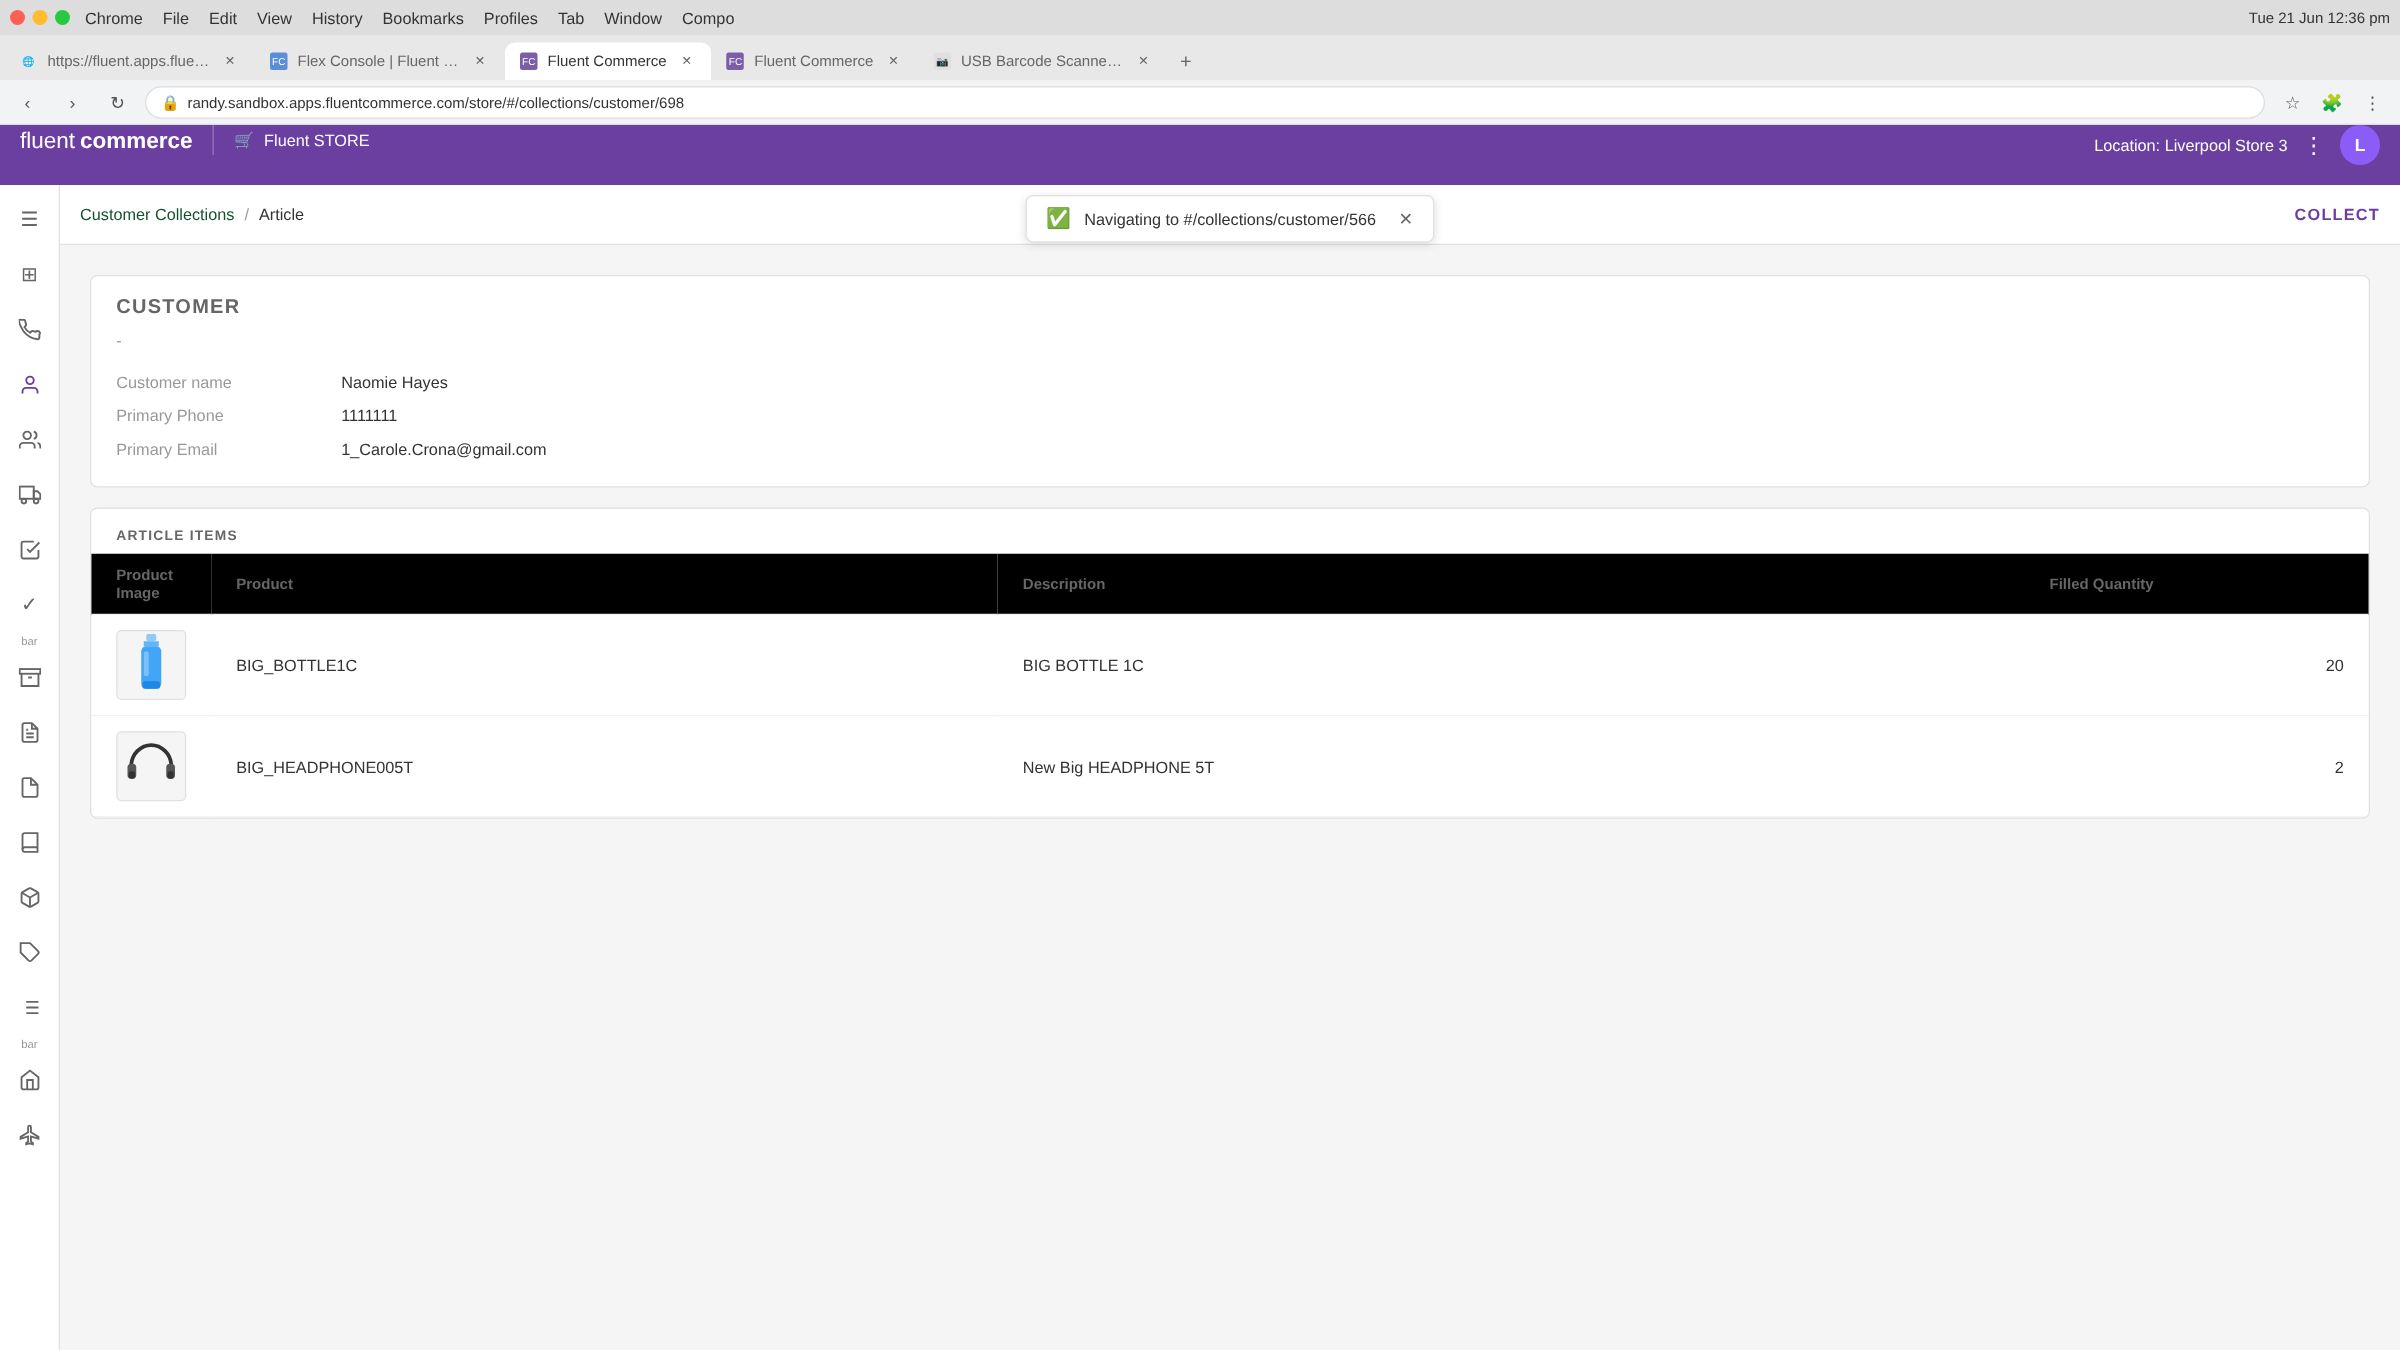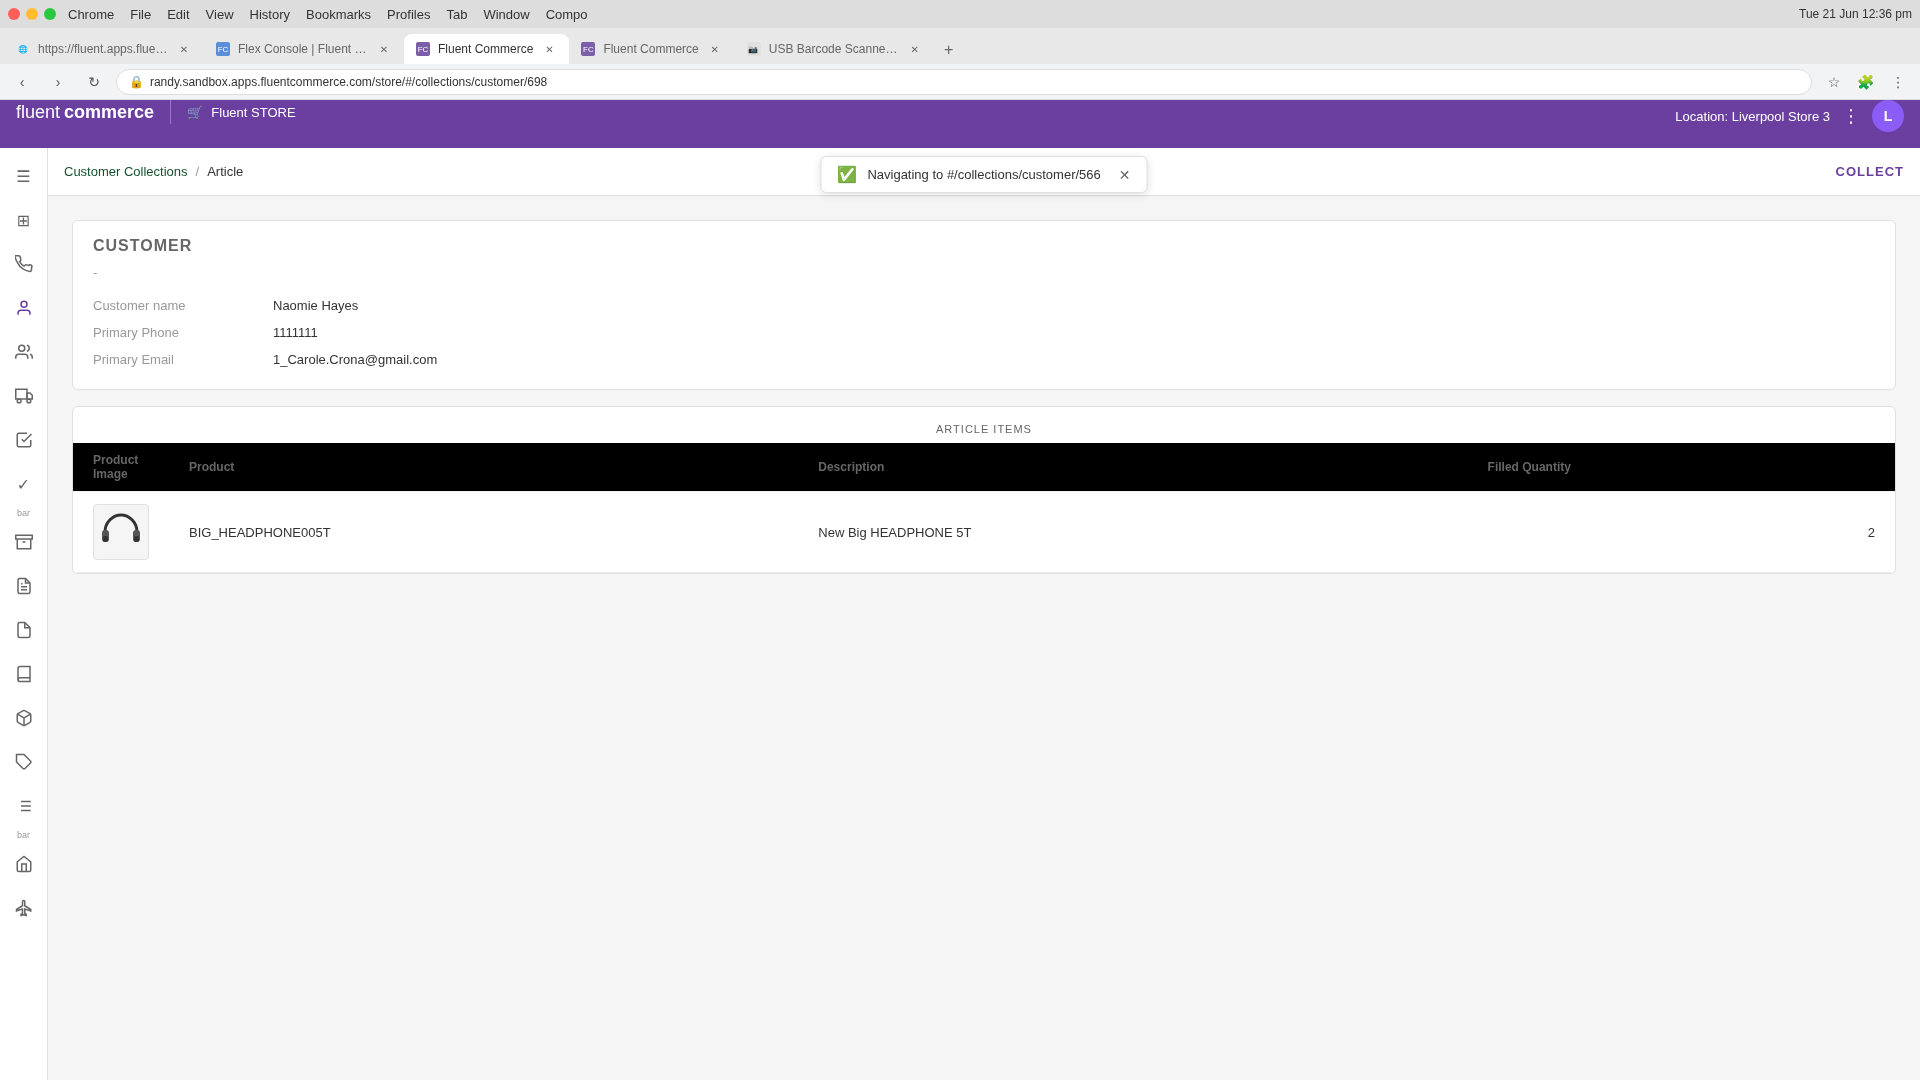--- a/index.html
+++ b/index.html
@@ -180,37 +180,36 @@
     .customer-dash { color: #999; padding: 2px 20px 4px; font-size: 13px; }
 
     .customer-table { padding: 8px 20px 16px; }
     .customer-row { display: flex; padding: 6px 0; }
     .customer-label { width: 180px; color: #999; font-size: 13px; }
     .customer-value { color: #333; font-size: 13px; }
 
     
     .article-items-section-title {
       font-size: 11px;
-      font-weight: 400;
+      font-weight: 700;
       color: #666;
       letter-spacing: 1px;
       padding: 16px 20px 8px;
-      text-align: center;
     }
     .items-table { width: 100%; border-collapse: collapse; }
     .items-table th {
       text-align: left;
       font-size: 12px;
       font-weight: 600;
       color: #666;
       padding: 10px 20px;
       border-bottom: 1px solid #f0f0f0;
       background: #000000;
     }
-    .items-table th.right { text-align: left; }
+    .items-table th.right { text-align: center; }
     .items-table td {
       padding: 12px 20px;
       border-bottom: 1px solid #f0f0f0;
       font-size: 13px;
       vertical-align: middle;
     }
     .items-table td.right { text-align: right; }
     .product-img-cell {
       width: 80px;
     }
@@ -464,20 +463,37 @@
           <thead>
             <tr>
               <th>Product Image</th>
               <th>Product</th>
               <th>Description</th>
               <th class="right">Filled Quantity</th>
             </tr>
           </thead>
           <tbody>
 
+            <tr class="table-row">
+              <td class="product-img-cell">
+                <div class="product-img-box">
+
+                  <svg width="32" height="50" viewBox="0 0 32 50">
+                    <rect x="12" y="0" width="8" height="6" rx="2" fill="#90CAF9"></rect>
+                    <rect x="10" y="6" width="12" height="4" fill="#64B5F6"></rect>
+                    <rect x="8" y="10" width="16" height="34" rx="4" fill="#42A5F5"></rect>
+                    <rect x="10" y="14" width="4" height="20" rx="2" fill="rgba(255,255,255,0.3)"></rect>
+                    <rect x="9" y="38" width="14" height="6" rx="2" fill="#1E88E5"></rect>
+                  </svg>
+                </div>
+              </td>
+              <td>BIG_BOTTLE1C</td>
+              <td>BIG BOTTLE 1C</td>
+              <td class="right">20</td>
+            </tr>
 
             <tr class="table-row">
               <td class="product-img-cell">
                 <div class="product-img-box">
 
                   <svg width="44" height="40" viewBox="0 0 44 40">
                     <path d="M6 20 C6 10 14 3 22 3 C30 3 38 10 38 20" fill="none" stroke="#333" stroke-width="3"></path>
                     <rect x="3" y="18" width="7" height="12" rx="3" fill="#555"></rect>
                     <rect x="34" y="18" width="7" height="12" rx="3" fill="#555"></rect>
                     <rect x="4" y="24" width="5" height="6" rx="2" fill="#333"></rect>

